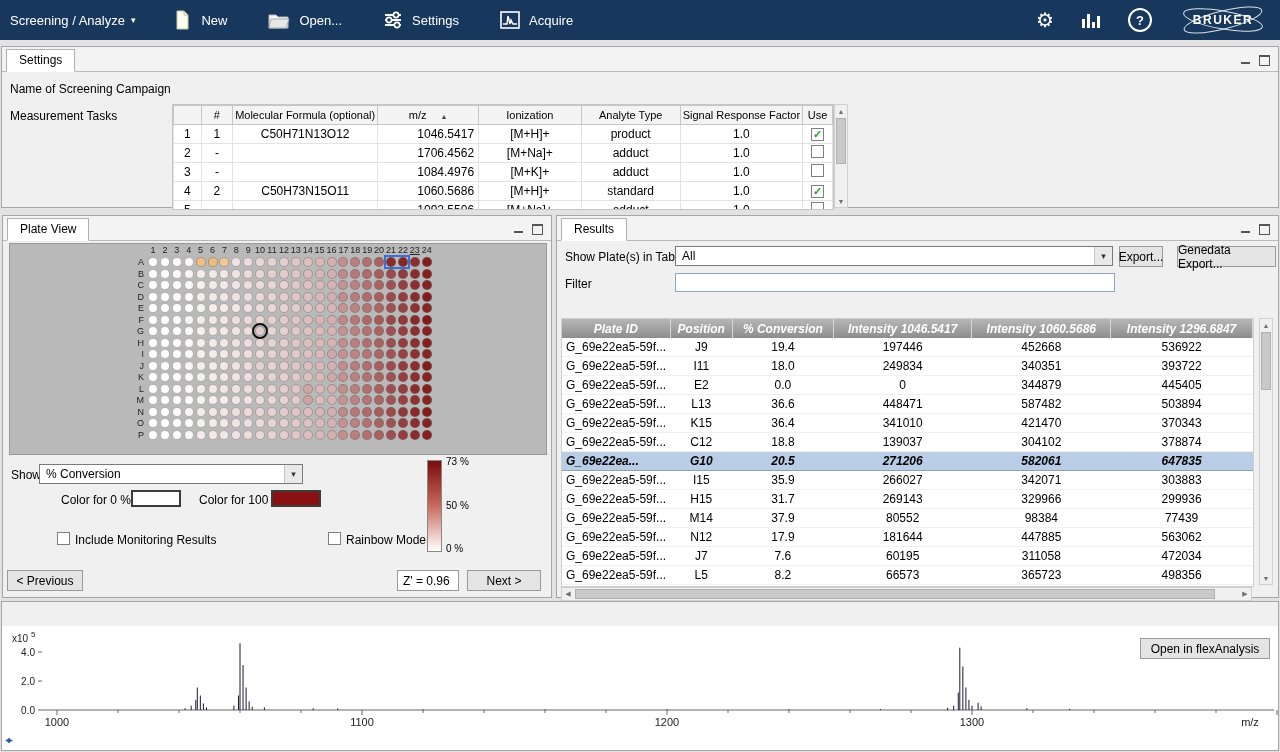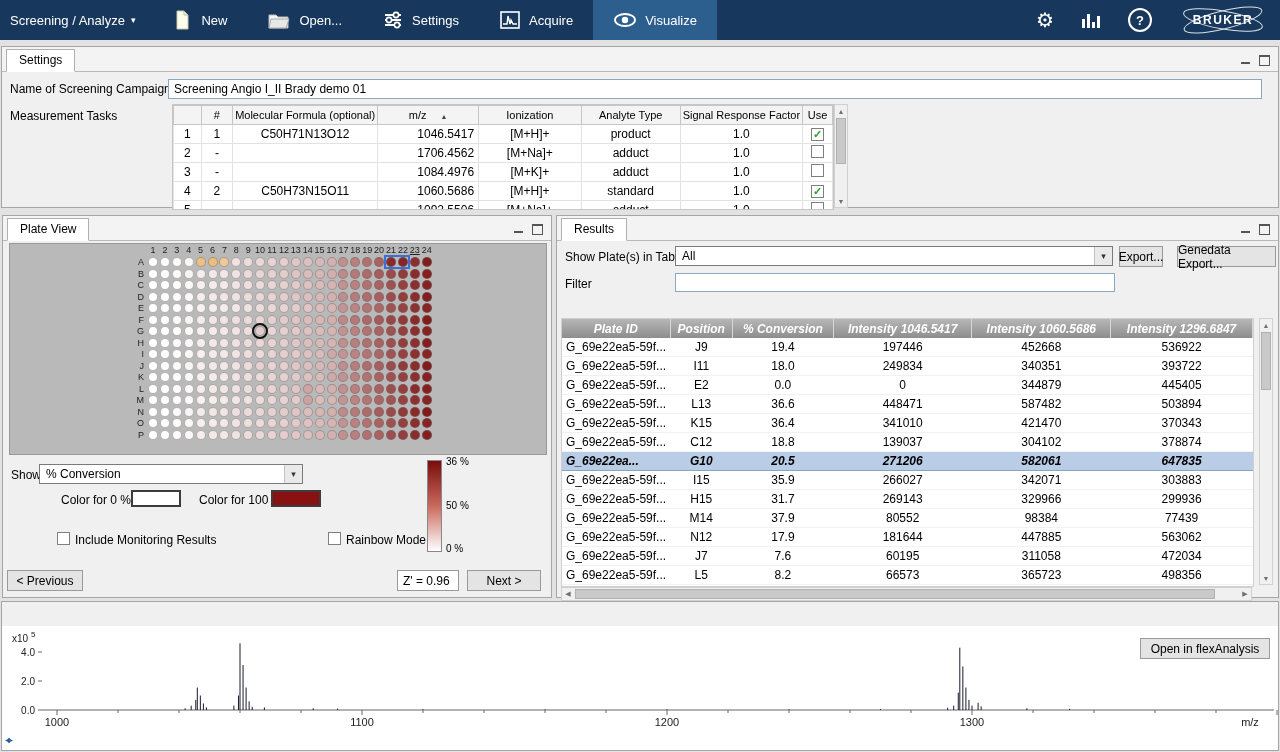--- a/index.html
+++ b/index.html
@@ -116,27 +116,20 @@
     </svg>
     <span>Settings</span>
   </div>
   <div class="tb-btn">
     <svg width="22" height="22" viewBox="0 0 22 22">
       <rect x="2" y="3" width="18" height="16" fill="none" stroke="#fff" stroke-width="1.6"></rect>
       <polyline points="4,15 8,15 9,7 11,15 12,11 14,15 18,15" fill="none" stroke="#fff" stroke-width="1.4"></polyline>
     </svg>
     <span>Acquire</span>
   </div>
-  <div class="tb-btn active">
-    <svg width="24" height="22" viewBox="0 0 24 22">
-      <ellipse cx="12" cy="11" rx="10" ry="6" fill="none" stroke="#fff" stroke-width="1.8"></ellipse>
-      <circle cx="12" cy="11" r="3.2" fill="#fff"></circle>
-    </svg>
-    <span>Visualize</span>
-  </div>
   <div class="tb-right">
     <span class="gear-glyph"></span>
     <span class="layout-glyph">
       <i style="height:9px"></i>
         <i style="height:14px"></i>
         <i style="height:6px"></i>
         <i style="height:12px"></i>
     </span>
     <span class="help-glyph">?</span>
     <svg width="86" height="34" viewBox="0 0 86 34">
@@ -152,23 +145,20 @@
 <div class="panel" id="settings-panel" style="top:46px;left:1px;width:1278px;height:162px;">
   <div class="tabbar">
     <div class="tab">Settings</div>
     <div class="winbtns">
       <span class="win-min"></span>
       <span class="win-max"></span>
     </div>
   </div>
   <div class="pcontent">
     <span class="lbl" style="left:8px;top:11px">Name of Screening Campaign</span>
-    <div class="tbox" style="left:166px;top:8px;width:1094px;height:20px">
-      <span>Screening Angio I_II Brady demo 01</span>
-    </div>
     <span class="lbl" style="left:8px;top:38px">Measurement Tasks</span>
     <div style="position:absolute;left:170px;top:33px;width:660px;height:104px;overflow:hidden;border:1px solid #c6c6c6;background:#fff">
       <table class="mtable">
         <colgroup>
           <col style="width:28px">
             <col style="width:32px">
             <col style="width:144px">
             <col style="width:102px">
           <col style="width:104px">
             <col style="width:100px">
@@ -687,21 +677,21 @@
         <div class="sel-box" style="left: 374px; top: 11px; width: 25.9px; height: 14px;"></div>
       </div>
 
     <span class="lbl" style="left:8px;top:228px">Show</span>
     <div class="dropdown" style="left:36px;top:224px;width:264px;height:20px">
       <span>% Conversion</span>
       <span class="dd-arrow"></span>
     </div>
 
     <div class="scalebar" style="left:424px;top:220px"></div>
-    <span class="scale-lbl" style="left:443px;top:216px">36 %</span>
+    <span class="scale-lbl" style="left:443px;top:216px">73 %</span>
     <span class="scale-lbl" style="left:443px;top:260px">50 %</span>
     <span class="scale-lbl" style="left:443px;top:303px">0 %</span>
 
     <span class="lbl" style="left:58px;top:253px">Color for 0 %</span>
     <div class="swatch" style="left:128px;top:250px;background:#ffffff"></div>
     <span class="lbl" style="left:196px;top:253px">Color for 100 %</span>
     <div class="swatch" style="left:268px;top:250px;background:#8a1111"></div>
 
     <span class="cb" style="position:absolute;left:54px;top:292px"></span>
     <span class="lbl" style="left:72px;top:293px">Include Monitoring Results</span>

